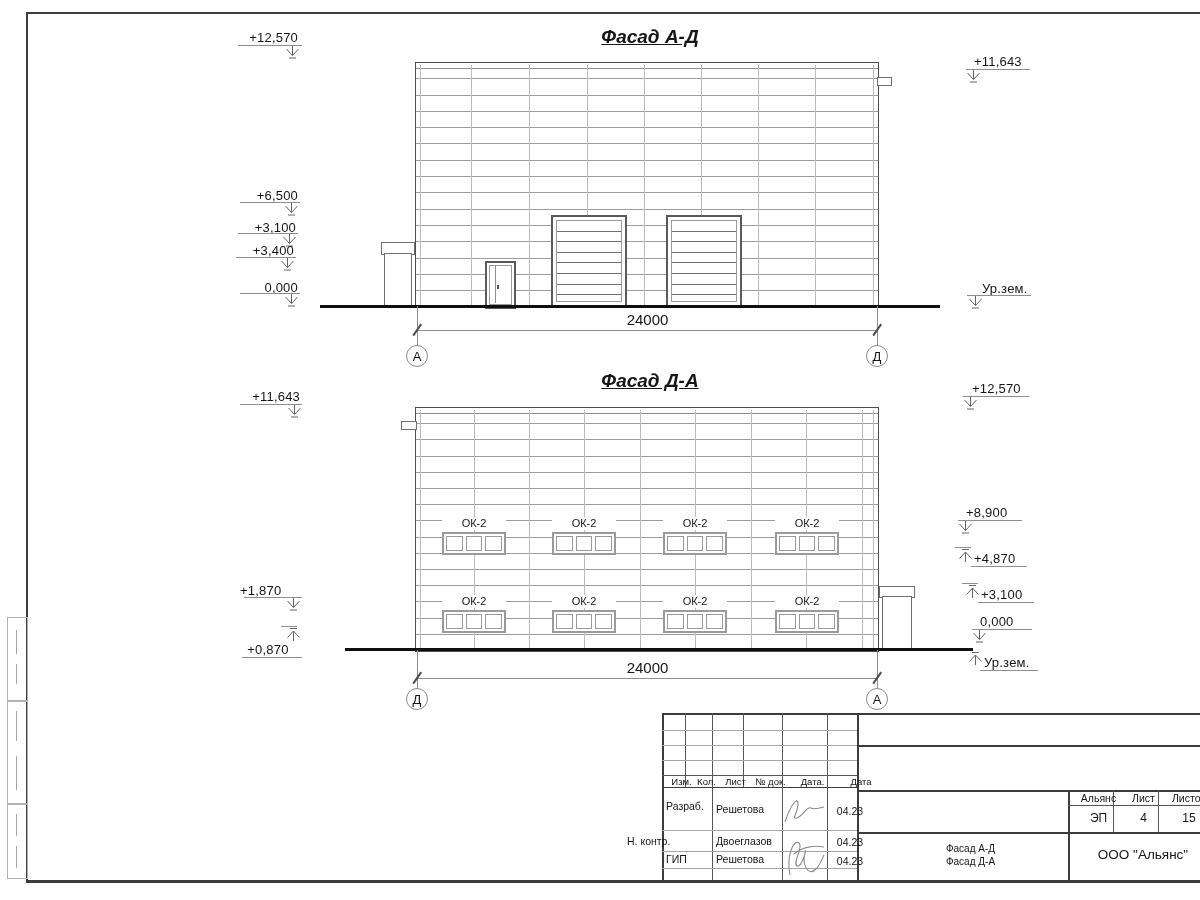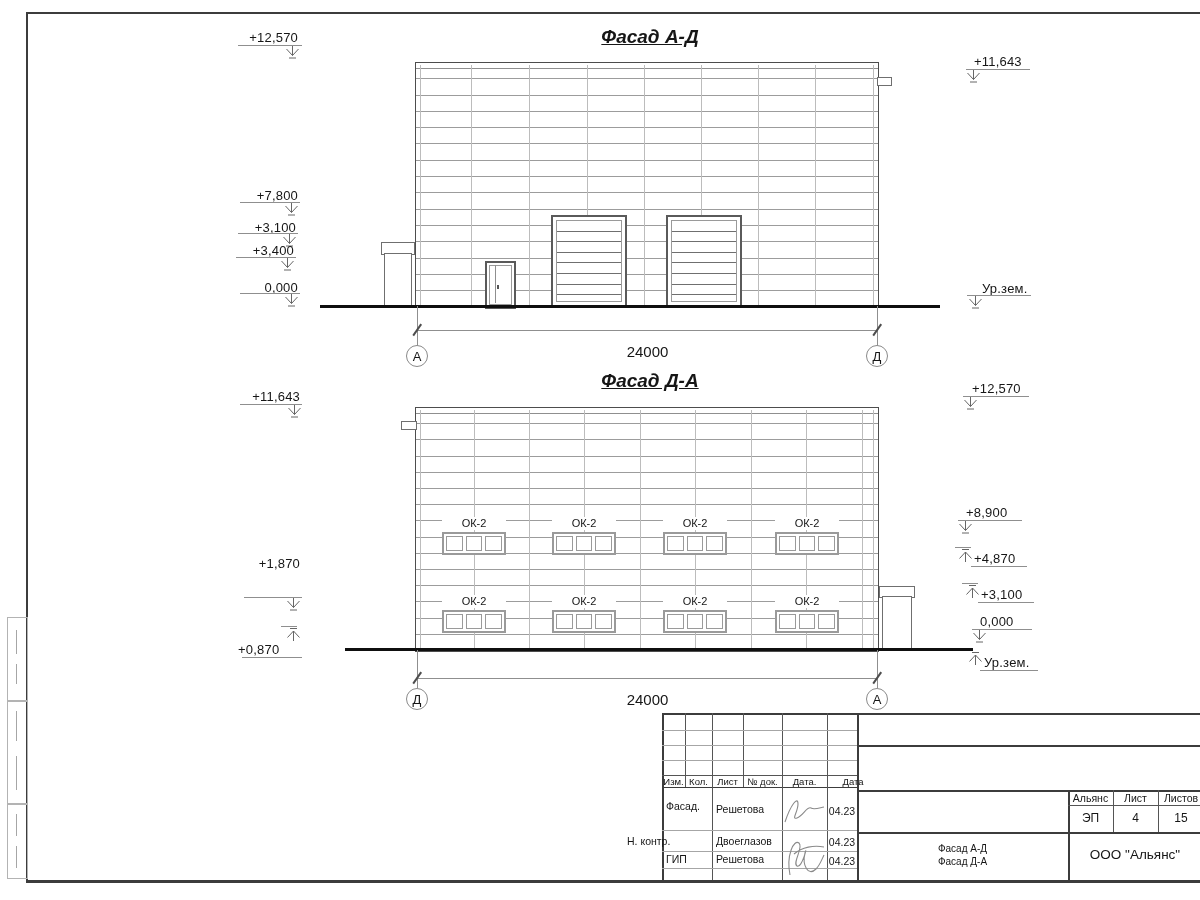--- a/index.html
+++ b/index.html
@@ -22,25 +22,25 @@
            background-image:repeating-linear-gradient(to bottom,transparent 0 9.6px,#6f6f6f 9.6px 10.6px);}
   .door{position:absolute;border:2px solid #5a5a5a;background:#fff;}
   .door-in{position:absolute;left:2px;right:2px;top:2px;bottom:2px;border:1px solid #9a9a9a;}
   .window{position:absolute;border:2px solid #9a9a9a;background:#fff;padding:2px;display:flex;gap:3px;box-sizing:border-box;}
   .pane{flex:1;border:1px solid #9a9a9a;background:#fff;}
   .wlabel{position:absolute;font-size:11px;text-align:center;background:#fff;line-height:13px;}
   .ground{position:absolute;background:#0f0f0f;height:3px;}
   .axis{position:absolute;width:22px;height:22px;border:1px solid #8a8a8a;border-radius:50%;
         font-size:13px;display:flex;align-items:center;justify-content:center;background:#fff;box-sizing:border-box;}
   .tick45{position:absolute;width:14px;height:1.5px;background:#4d4d4d;transform:rotate(-55deg);}
-  .dim{font-size:15px;text-align:center;margin-top:32px;}
+  .dim{font-size:15px;text-align:center;}
   .porch{position:absolute;border:1.4px solid #6f6f6f;background:#fff;}
   .stamp-t{position:absolute;overflow:hidden;}
   .s10{font-size:10px;} .s95{font-size:9.5px;} .s105{font-size:10.5px;} .s12{font-size:12px;} .s13{font-size:13.5px;}
-  .ctr{text-align:center;}
+  .ctr{text-align:center;padding-left:8px;}
   svg.arr{position:absolute;}
 </style>
 </head>
 <body>
 
 <div class="sheet">
 
   <div class="abs thick" style="left:26px;top:12px;width:1174px;height:2px"></div>
   <div class="abs thick" style="left:26px;top:12px;width:2px;height:868px"></div>
   <div class="abs thick" style="left:26px;top:880px;width:1174px;height:2.5px"></div>
@@ -102,21 +102,21 @@
   <div class="t dim" style="left:560px;top:311px;width:175px">24000</div>
   <div class="axis" style="left:406px;top:345px">А</div>
   <div class="axis" style="left:866px;top:345px">Д</div>
 
   <div class="t etext" style="left:228px;top:30px;width:70px;text-align:right">+12,570</div>
   <div class="hl" style="left:238px;top:45px;width:64px"></div>
   <svg class="arr" style="left:286px;top:46px" width="13" height="14" viewBox="0 0 13 14">
       <path d="M6.5 0 V9.5 M0.5 3 L6.5 9.5 L12.5 3 M3 12 H10" stroke="#666" fill="none" stroke-width="1"></path>
     </svg>
 
-  <div class="t etext" style="left:228px;top:188px;width:70px;text-align:right">+7,800</div>
+  <div class="t etext" style="left:228px;top:188px;width:70px;text-align:right">+6,500</div>
   <div class="hl" style="left:240px;top:202px;width:60px"></div>
   <svg class="arr" style="left:285px;top:203px" width="13" height="14" viewBox="0 0 13 14">
       <path d="M6.5 0 V9.5 M0.5 3 L6.5 9.5 L12.5 3 M3 12 H10" stroke="#666" fill="none" stroke-width="1"></path>
     </svg>
 
   <div class="t etext" style="left:226px;top:220px;width:70px;text-align:right">+3,100</div>
   <div class="hl" style="left:238px;top:233px;width:60px"></div>
   <svg class="arr" style="left:283px;top:234px" width="13" height="14" viewBox="0 0 13 14">
       <path d="M6.5 0 V9.5 M0.5 3 L6.5 9.5 L12.5 3 M3 12 H10" stroke="#666" fill="none" stroke-width="1"></path>
     </svg>
@@ -226,31 +226,31 @@
   <div class="t dim" style="left:560px;top:659px;width:175px">24000</div>
   <div class="axis" style="left:406px;top:688px">Д</div>
   <div class="axis" style="left:866px;top:688px">А</div>
 
   <div class="t etext" style="left:234px;top:389px;width:66px;text-align:right">+11,643</div>
   <div class="hl" style="left:240px;top:404px;width:62px"></div>
   <svg class="arr" style="left:288px;top:405px" width="13" height="14" viewBox="0 0 13 14">
       <path d="M6.5 0 V9.5 M0.5 3 L6.5 9.5 L12.5 3 M3 12 H10" stroke="#666" fill="none" stroke-width="1"></path>
     </svg>
 
-  <div class="t etext" style="left:240px;top:556px;width:60px;text-align:right">+1,870</div>
+  <div class="t etext" style="left:240px;top:583px;width:60px;text-align:left">+1,870</div>
   <div class="hl" style="left:244px;top:597px;width:58px"></div>
   <svg class="arr" style="left:287px;top:598px" width="13" height="14" viewBox="0 0 13 14">
       <path d="M6.5 0 V9.5 M0.5 3 L6.5 9.5 L12.5 3 M3 12 H10" stroke="#666" fill="none" stroke-width="1"></path>
     </svg>
 
   <div class="hl" style="left:281px;top:626px;width:16px"></div>
   <svg class="arr" style="left:287px;top:627px" width="13" height="14" viewBox="0 0 13 14">
       <path d="M6.5 14 V4 M0.5 10.5 L6.5 4 L12.5 10.5 M3 1.5 H10" stroke="#666" fill="none" stroke-width="1"></path>
     </svg>
-  <div class="t etext" style="left:238px;top:642px;width:60px;text-align:left">+0,870</div>
+  <div class="t etext" style="left:238px;top:642px;width:60px;text-align:center">+0,870</div>
   <div class="hl" style="left:242px;top:657px;width:60px"></div>
 
   <div class="t etext" style="left:972px;top:381px;width:66px">+12,570</div>
   <div class="hl" style="left:963px;top:396px;width:66px"></div>
   <svg class="arr" style="left:964px;top:397px" width="13" height="14" viewBox="0 0 13 14">
       <path d="M6.5 0 V9.5 M0.5 3 L6.5 9.5 L12.5 3 M3 12 H10" stroke="#666" fill="none" stroke-width="1"></path>
     </svg>
 
   <div class="t etext" style="left:966px;top:505px;width:60px">+8,900</div>
   <div class="hl" style="left:958px;top:520px;width:64px"></div>
@@ -313,21 +313,21 @@
     <div class="vl" style="left:1158px;top:790px;height:42px;background:#555"></div>
     <div class="hl" style="left:1068px;top:805px;width:132px;background:#555"></div>
 
     <div class="stamp-t s95 ctr" style="left:662px;top:776px;width:23px">Изм.</div>
     <div class="stamp-t s95 ctr" style="left:685px;top:776px;width:27px">Кол.</div>
     <div class="stamp-t s95 ctr" style="left:712px;top:776px;width:31px">Лист</div>
     <div class="stamp-t s95 ctr" style="left:743px;top:776px;width:39px">№ док.</div>
     <div class="stamp-t s95 ctr" style="left:782px;top:776px;width:45px">Дата.</div>
     <div class="stamp-t s95 ctr" style="left:827px;top:776px;width:52px">Дата</div>
 
-    <div class="stamp-t s105" style="left:666px;top:800px;width:44px">Фасад.</div>
+    <div class="stamp-t s105" style="left:666px;top:800px;width:44px">Разраб.</div>
     <div class="stamp-t s105" style="left:716px;top:803px;width:64px">Решетова</div>
     <div class="stamp-t s105 ctr" style="left:827px;top:805px;width:30px">04.23</div>
 
     <div class="stamp-t s105" style="left:627px;top:835px;width:64px">Н. контр.</div>
     <div class="stamp-t s105" style="left:716px;top:835px;width:65px">Двоеглазов</div>
     <div class="stamp-t s105 ctr" style="left:827px;top:836px;width:30px">04.23</div>
 
     <div class="stamp-t s105" style="left:666px;top:853px;width:44px">ГИП</div>
     <div class="stamp-t s105" style="left:716px;top:853px;width:64px">Решетова</div>
     <div class="stamp-t s105 ctr" style="left:827px;top:855px;width:30px">04.23</div>

